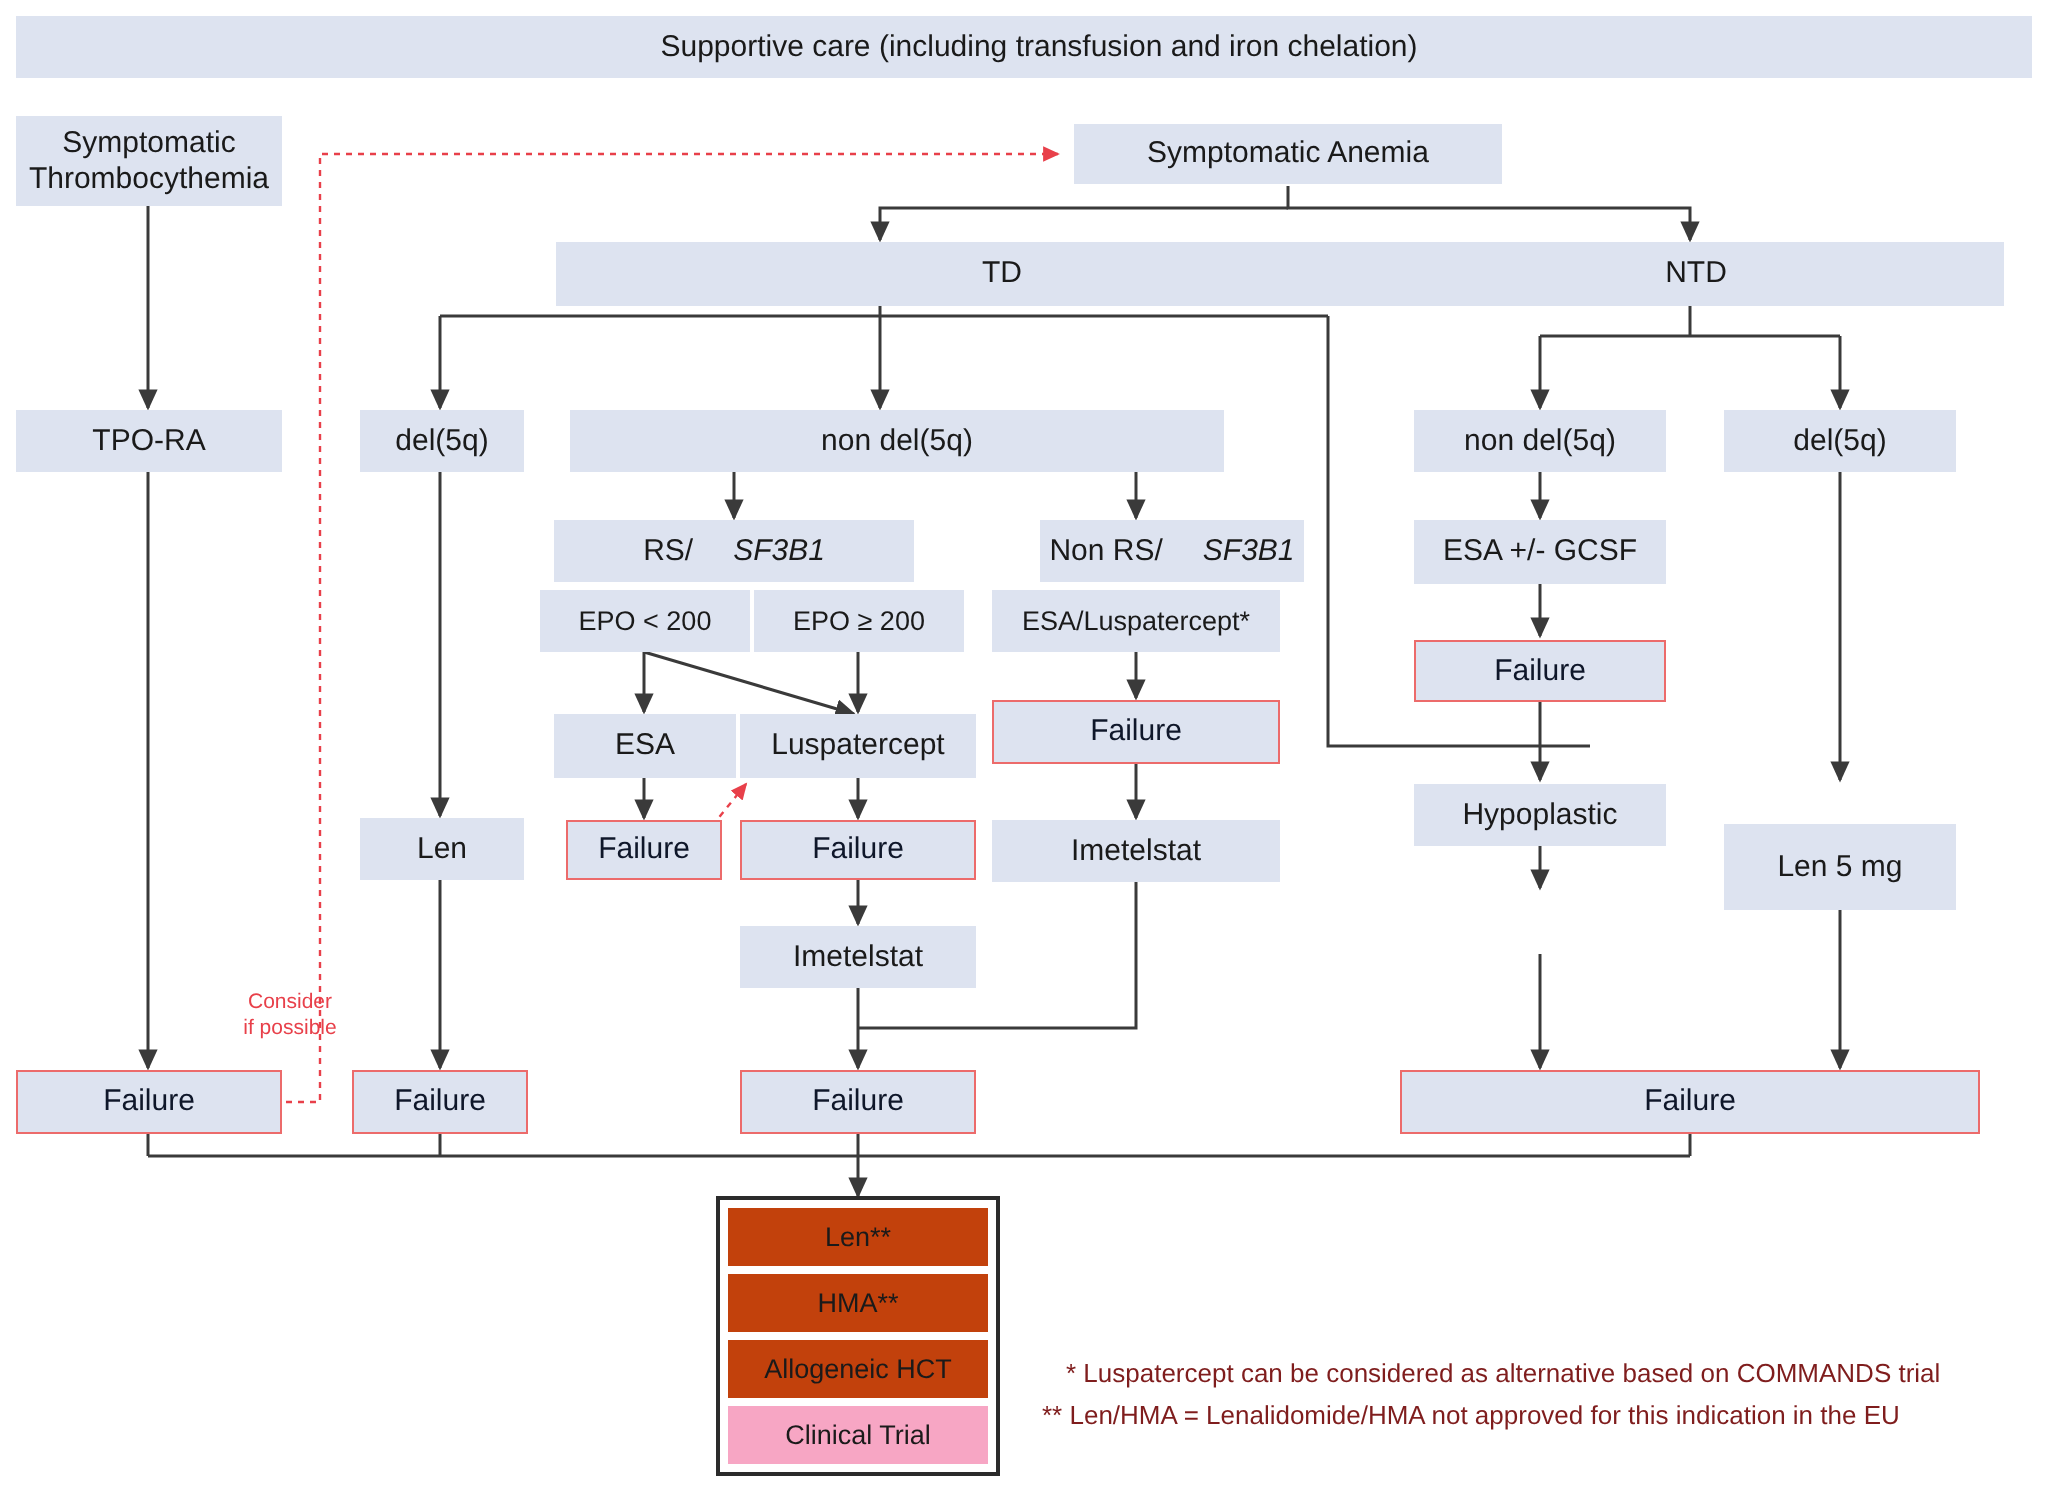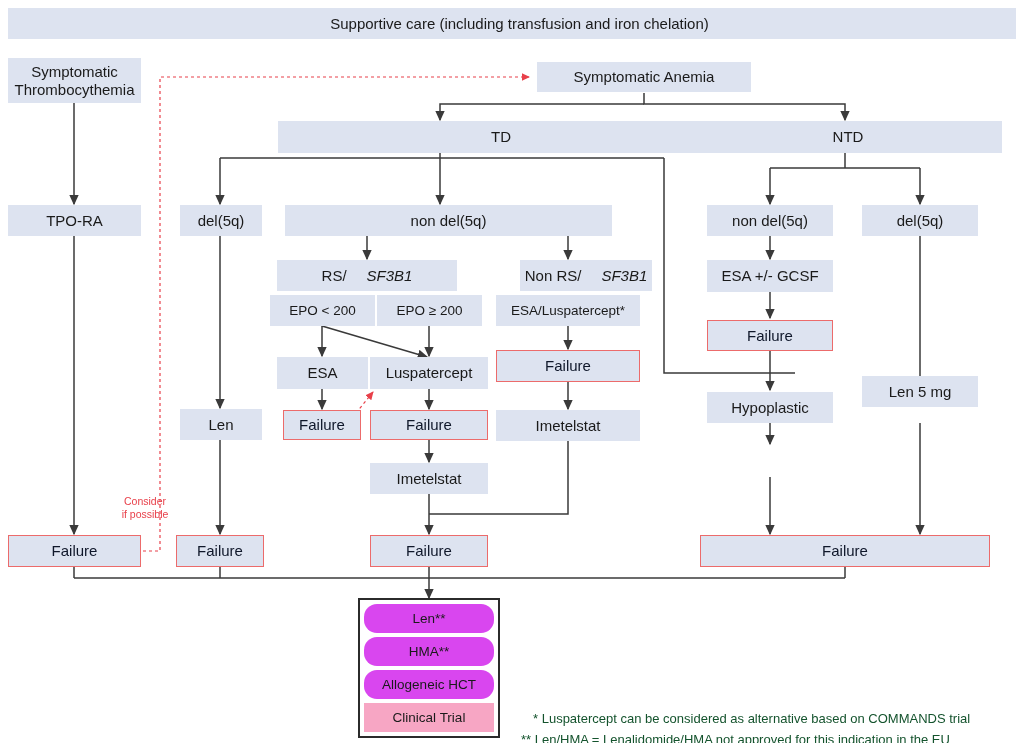--- a/index.html
+++ b/index.html
@@ -16,39 +16,38 @@
     line-height:1.15;
     box-sizing:border-box;
     white-space:pre-line;
   }
   .node.fail{
     background:#dde3f0;
     border:1.6px solid #ec6b6b;
     color:#0f172a;
   }
   .node.pink{background:#f7a6c4;color:#1a1a1a;}
-  .node.plain{background:#d946ef;border-radius:13px;}
+  .node.plain{background:#c2410c;}
   .node.sm{font-size:13.5px;}
 
   .finalbox{
     position:absolute;
     border:2px solid #2b2b2b;
     background:#ffffff;
     box-sizing:border-box;
     padding:4px;
     display:flex;flex-direction:column;gap:4px;
   }
   .finalbox .node{position:relative;left:auto;top:auto;width:100%;height:31px;}
 
   .note{
     position:absolute;
     font-size:13px;
-    color:#14532d;
+    color:#7f1d1d;
     white-space:nowrap;
-    margin-top:32px;
   }
   .redlabel{
     position:absolute;
     font-size:10.5px;
     color:#e8404a;
     text-align:center;
     line-height:1.25;
     white-space:pre-line;
   }
   svg.wires{position:absolute;left:0;top:0;width:1024px;height:743px;pointer-events:none;}
@@ -183,21 +182,21 @@
   <div class="node" style="left:180px;top:409px;width:82px;height:31px;">Len</div>
 
   <div class="node fail" style="left:283px;top:410px;width:78px;height:30px;">Failure</div>
 
   <div class="node fail" style="left:370px;top:410px;width:118px;height:30px;">Failure</div>
 
   <div class="node" style="left:496px;top:410px;width:144px;height:31px;">Imetelstat</div>
 
   <div class="node" style="left:707px;top:392px;width:126px;height:31px;">Hypoplastic</div>
 
-  <div class="node" style="left:862px;top:376px;width:116px;height:31px;">Len 5 mg</div>
+  <div class="node" style="left:862px;top:412px;width:116px;height:43px;">Len 5 mg</div>
 
   <div class="node" style="left:370px;top:463px;width:118px;height:31px;">Imetelstat</div>
 
 
   <div class="node fail" style="left:8px;top:535px;width:133px;height:32px;">Failure</div>
 
   <div class="node fail" style="left:176px;top:535px;width:88px;height:32px;">Failure</div>
 
   <div class="node fail" style="left:370px;top:535px;width:118px;height:32px;">Failure</div>
 

